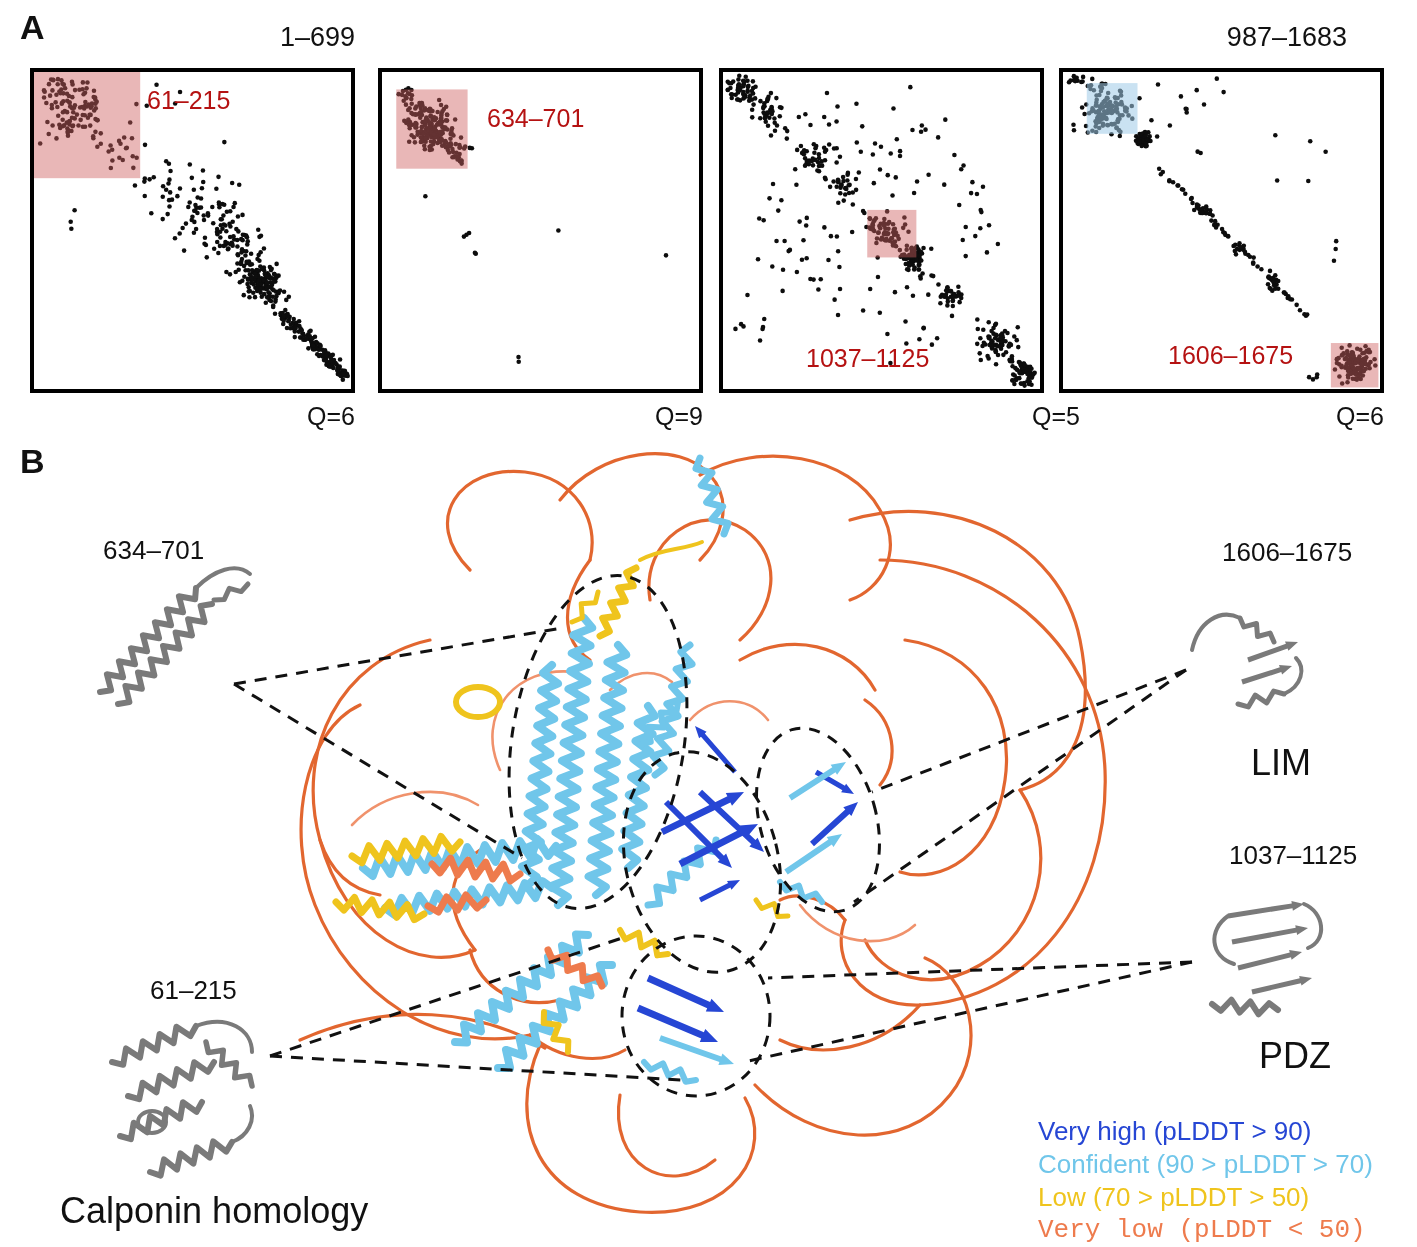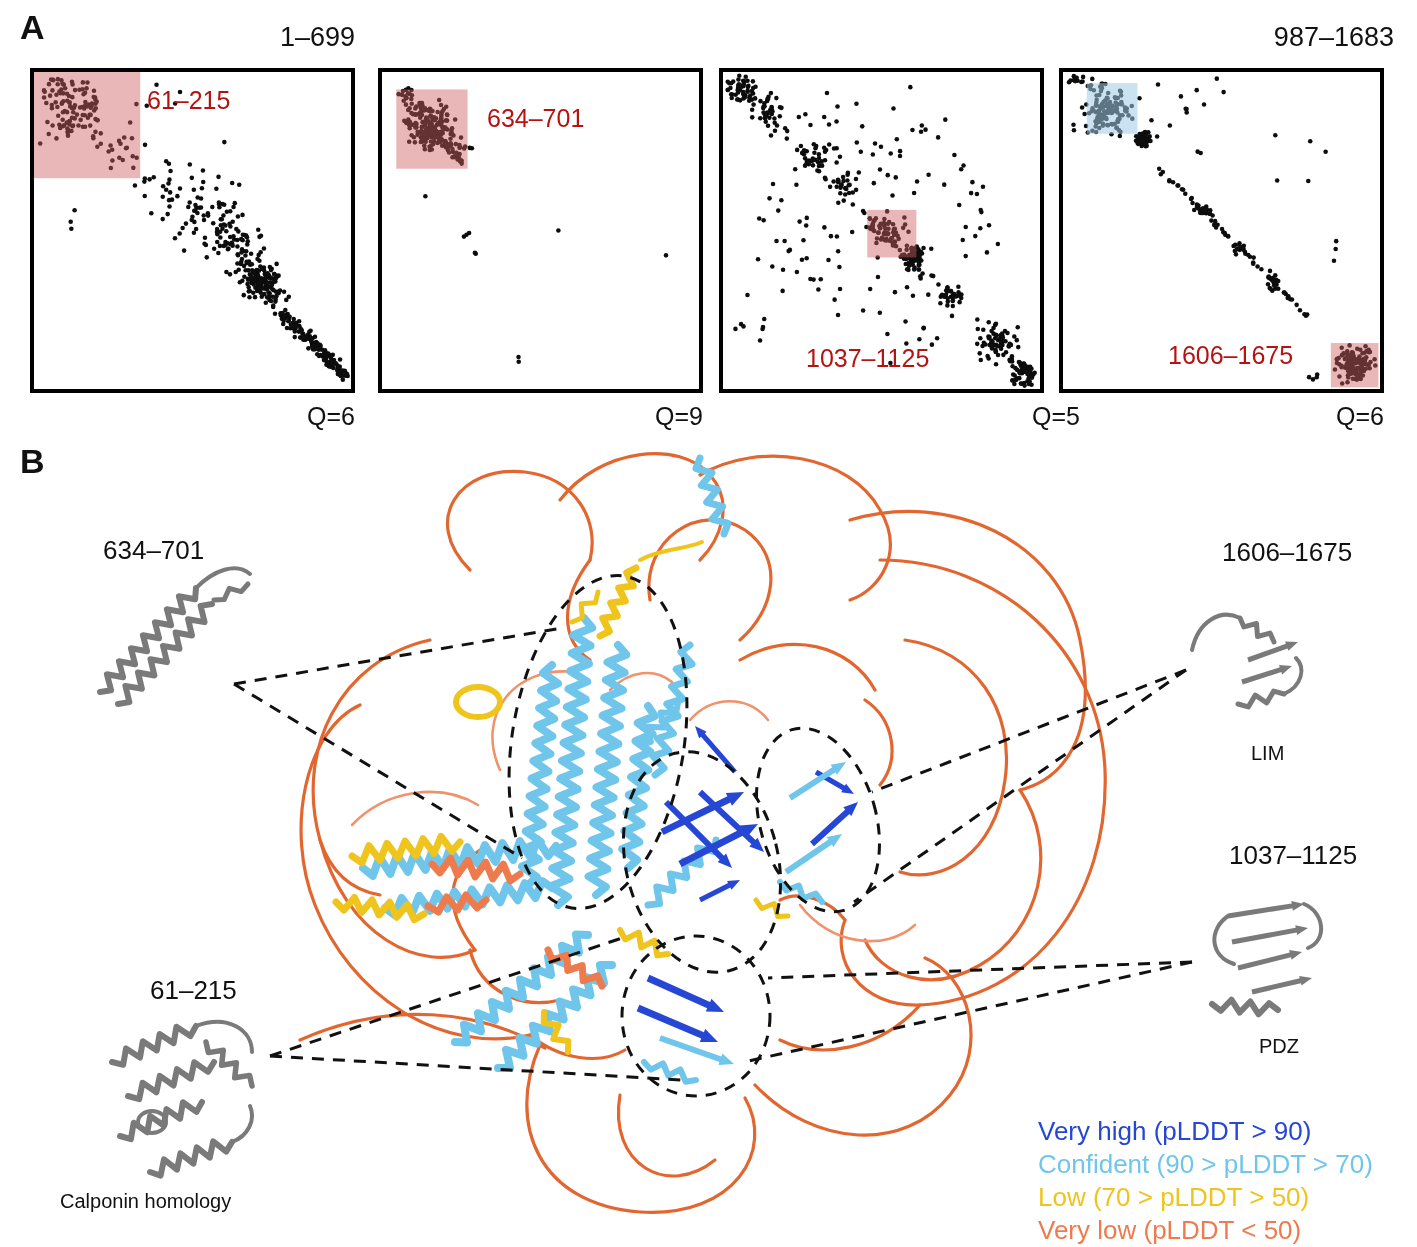--- a/index.html
+++ b/index.html
@@ -7,33 +7,33 @@
   body{font-family:"Liberation Sans",sans-serif;color:#111}
   #figure{position:relative;width:1417px;height:1247px;background:#fff;overflow:hidden}
   .abs{position:absolute}
   .panel-letter{font-size:34px;font-weight:bold;letter-spacing:.5px}
   .plot{width:325px;height:325px;border:4px solid #000;background:#fff}
   .plot svg{width:100%;height:100%;display:block}
   .plot-title{width:325px;text-align:right;font-size:27px}
   .q-label{width:325px;text-align:right;font-size:25px}
   .red-label{font-size:25px;white-space:nowrap}
   .b-label{font-size:26px;white-space:nowrap}
-  .domain-name{font-size:20px;white-space:nowrap}
+  .domain-name{font-size:36px;white-space:nowrap}
   .legend{font-size:26px;line-height:33px;white-space:nowrap}
   #structure-svg{position:absolute;left:0;top:430px}
 </style>
 </head>
 <body>
 
 <div id="figure">
 
   <div class="abs panel-letter" style="left:20px;top:8px">A</div>
 
   <div class="abs plot-title" style="left:30px;top:22px">1–699</div>
-  <div class="abs plot-title" style="left:1069px;top:22px">987–1683</div>
+  <div class="abs plot-title" style="left:1022px;top:22px">987–1683</div>
 
   <div class="abs plot" style="left:30px;top:68px">
       <svg id="plot-0" viewBox="0 0 100 100" preserveAspectRatio="none">
         <circle cx="15.42" cy="17.25" r="0.72" fill="#0d0d0d"></circle>
         <circle cx="11.32" cy="15.43" r="0.72" fill="#0d0d0d"></circle>
         <circle cx="16.58" cy="5.16" r="0.72" fill="#0d0d0d"></circle>
         <circle cx="12.63" cy="11.24" r="0.72" fill="#0d0d0d"></circle>
         <circle cx="19.40" cy="14.86" r="0.72" fill="#0d0d0d"></circle>
         <circle cx="9.71" cy="12.30" r="0.72" fill="#0d0d0d"></circle>
         <circle cx="15.37" cy="13.58" r="0.72" fill="#0d0d0d"></circle>
@@ -2039,16 +2039,16 @@
   <div class="abs domain-name" style="left:1251px;top:742px">LIM</div>
   <div class="abs b-label" style="left:1229px;top:840px">1037–1125</div>
   <div class="abs domain-name" style="left:1259px;top:1035px">PDZ</div>
   <div class="abs b-label" style="left:150px;top:975px">61–215</div>
   <div class="abs domain-name" style="left:60px;top:1190px">Calponin homology</div>
 
   <div class="abs legend" style="left:1038px;top:1083px">
     <div style="color: rgb(38, 70, 212); margin-top: 32px;">Very high (pLDDT &gt; 90)</div>
     <div style="color: rgb(112, 198, 234);">Confident (90 &gt; pLDDT &gt; 70)</div>
     <div style="color: rgb(239, 196, 29);">Low (70 &gt; pLDDT &gt; 50)</div>
-    <div style="color: rgb(238, 123, 77);">Very low (pLDDT &lt; 50)</div>
+    <div style="color: rgb(238, 123, 77); font-family: Liberation Mono, monospace;">Very low (pLDDT &lt; 50)</div>
   </div>
 
 </div>
 
 </body></html>

